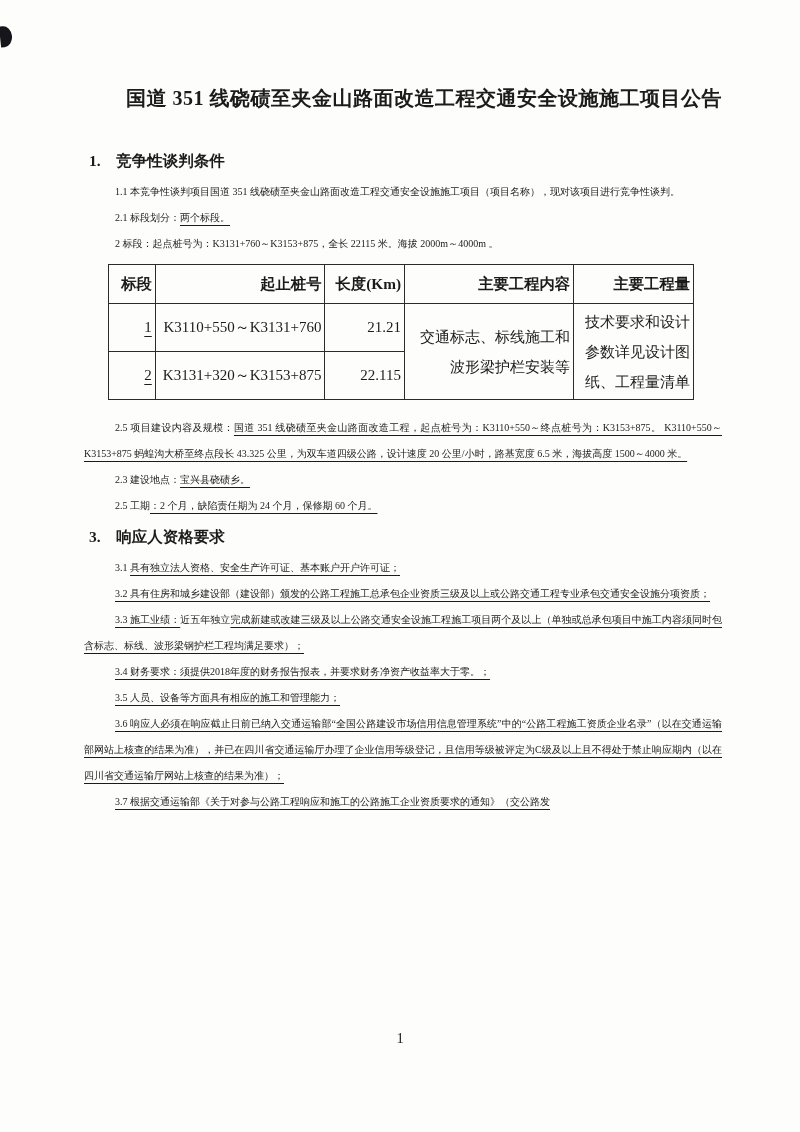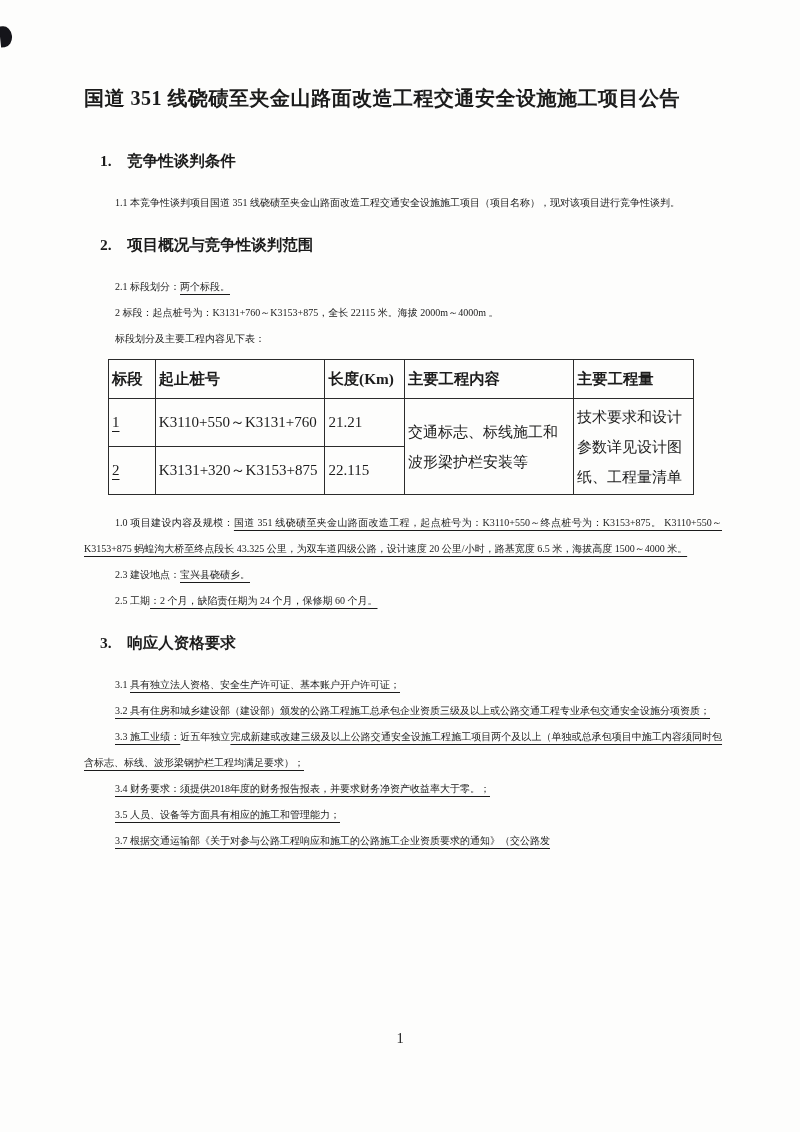--- a/index.html
+++ b/index.html
@@ -15,45 +15,45 @@
     padding:84px 78px 0 84px;
   }
   .corner-mark{
     position:absolute;left:0;top:26px;width:12px;height:21px;
     background:#15151a;border-radius:0 70% 70% 0 / 0 50% 50% 0;
     transform:rotate(-6deg);
   }
   .title{
     margin:0 0 36px 0;
     font-size:20px;line-height:28px;font-weight:bold;
-    text-align:left;letter-spacing:0.5px;
+    text-align:right;letter-spacing:0.5px;
   }
   .heading{
-    margin:16px;font-size:15.5px;line-height:26px;font-weight:bold;
+    margin:5px;font-size:15.5px;line-height:26px;font-weight:bold;
   }
   .para{
     margin:0;font-size:10px;line-height:26px;
     text-align:justify;
   }
   .indent{text-indent:31px;}
   .u{
     text-decoration:underline;
     text-underline-offset:4px;
     text-decoration-thickness:1px;
   }
   table.bid-table{
     border-collapse:collapse;
     margin:7px 0 15px 24px;
     width:586px;
     table-layout:fixed;
     font-size:15px;
   }
   table.bid-table th, table.bid-table td{
     border:1.6px solid #2b2b2b;
-    text-align:left;
+    text-align:right;
     vertical-align:middle;
     padding:2px 3px;
   }
   table.bid-table th{height:34px;font-weight:bold;font-size:15.3px;}
   table.bid-table td{height:43px;}
   td.merged{line-height:30px;}
   .col-seg{width:8%;}
   .col-range{width:29%;}
   .col-len{width:13.6%;}
   .col-content{width:28.9%;}
@@ -69,28 +69,26 @@
 <div class="page">
 
   <div class="corner-mark"></div>
 
   <h1 class="title">国道 351 线硗碛至夹金山路面改造工程交通安全设施施工项目公告</h1>
 
   <p class="heading">1.　竞争性谈判条件</p>
 
   <p class="para indent"><span>1.1 本竞争性谈判项目国道 351 线硗碛至夹金山路面改造工程交通安全设施施工项目（项目名称），现对该项目进行竞争性谈判。</span></p>
 
-  <p class="heading">2.　项目概况与竞争性谈判范围</p>
 
   <p class="para indent"><span>2.1 标段划分：</span><span class="u">两个标段。</span></p>
 
 
   <p class="para indent"><span>2 标段：起点桩号为：K3131+760～K3153+875，全长 22115 米。海拔 2000m～4000m 。</span></p>
 
-  <p class="para indent"><span>标段划分及主要工程内容见下表：</span></p>
 
   <table class="bid-table">
     <colgroup>
       <col class="col-seg">
         <col class="col-range">
         <col class="col-len">
       <col class="col-content">
         <col class="col-qty">
     </colgroup>
     <thead>
@@ -111,37 +109,38 @@
         <td class="merged" rowspan="2">技术要求和设计参数详见设计图纸、工程量清单</td>
       </tr>
       <tr>
         <td><span class="u">2</span></td>
         <td>K3131+320～K3153+875</td>
         <td>22.115</td>
       </tr>
     </tbody>
   </table>
 
-  <p class="para indent"><span>1.0 项目建设内容及规模：</span><span class="u">国道 351 线硗碛至夹金山路面改造工程，起点桩号为：K3110+550～终点桩号为：K3153+875。 K3110+550～K3153+875 蚂蝗沟大桥至终点段长 43.325 公里，为双车道四级公路，设计速度 20 公里/小时，路基宽度 6.5 米，海拔高度 1500～4000 米。</span></p>
+  <p class="para indent"><span>2.5 项目建设内容及规模：</span><span class="u">国道 351 线硗碛至夹金山路面改造工程，起点桩号为：K3110+550～终点桩号为：K3153+875。 K3110+550～K3153+875 蚂蝗沟大桥至终点段长 43.325 公里，为双车道四级公路，设计速度 20 公里/小时，路基宽度 6.5 米，海拔高度 1500～4000 米。</span></p>
 
   <p class="para indent"><span>2.3 建设地点：</span><span class="u">宝兴县硗碛乡。</span></p>
 
 
   <p class="para indent"><span>2.5 工期</span><span class="u">：2 个月，缺陷责任期为 24 个月，保修期 60 个月。</span></p>
 
   <p class="heading">3.　响应人资格要求</p>
 
   <p class="para indent"><span>3.1 </span><span class="u">具有独立法人资格、安全生产许可证、基本账户开户许可证；</span></p>
 
   <p class="para indent"><span class="u">3.2 具有住房和城乡建设部（建设部）颁发的公路工程施工总承包企业资质三级及以上或公路交通工程专业承包交通安全设施分项资质；</span></p>
 
   <p class="para indent"><span class="u">3.3 施工业绩：</span><span>近五年独立</span><span class="u">完成新建或改建三级及以上公路交通安全设施工程施工项目两个及以上（单独或总承包项目中施工内容须同时包含标志、标线、波形梁钢护栏工程均满足要求）；</span></p>
 
   <p class="para indent"><span class="u">3.4 财务要求：须提供2018年度的财务报告报表，并要求财务净资产收益率大于零。；</span></p>
 
   <p class="para indent"><span class="u">3.5 人员、设备等方面具有相应的施工和管理能力；</span></p>
 
+  <p class="para indent"><span class="u">3.6 响应人必须在响应截止日前已纳入交通运输部“全国公路建设市场信用信息管理系统”中的“公路工程施工资质企业名录”（以在交通运输部网站上核查的结果为准），并已在四川省交通运输厅办理了企业信用等级登记，且信用等级被评定为C级及以上且不得处于禁止响应期内（以在四川省交通运输厅网站上核查的结果为准）；</span></p>
 
   <p class="para indent"><span class="u">3.7 根据交通运输部《关于对参与公路工程响应和施工的公路施工企业资质要求的通知》（交公路发</span></p>
 
   <div class="page-number">1</div>
 
 </div>
 
 </body></html>

